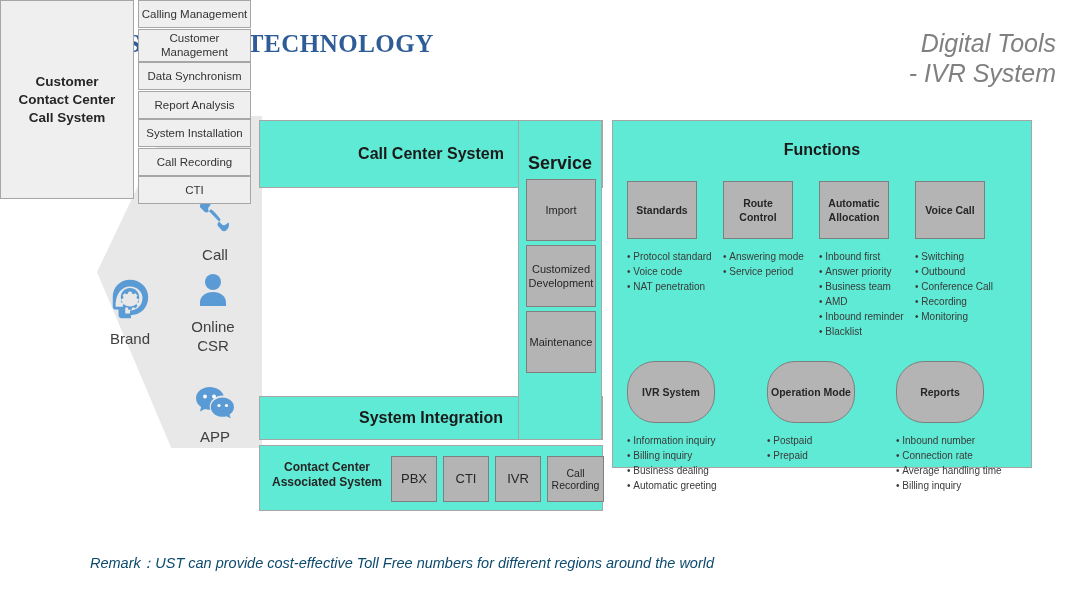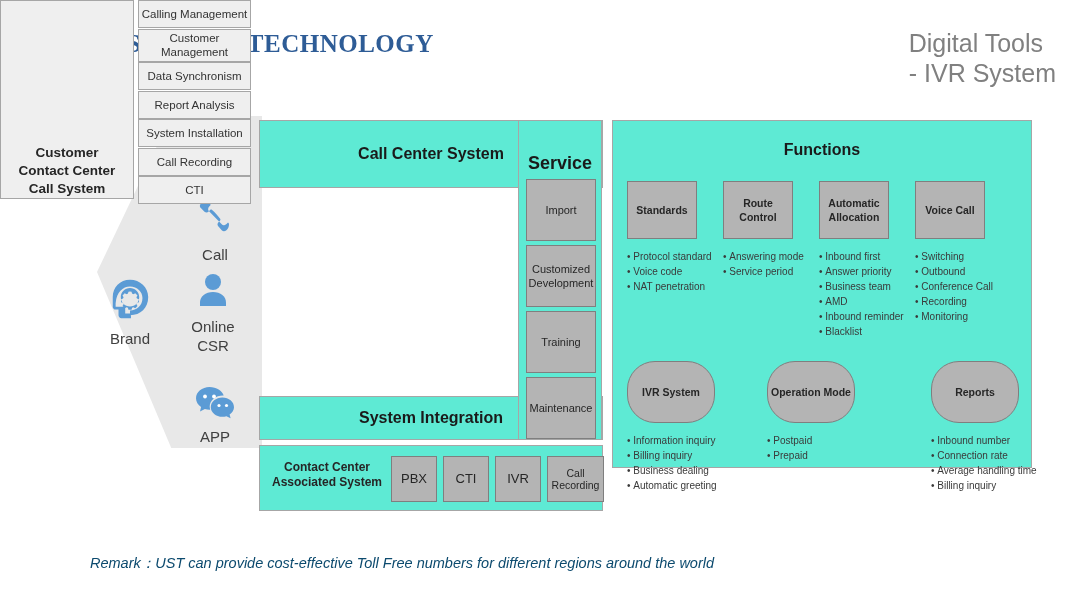--- a/index.html
+++ b/index.html
@@ -25,23 +25,25 @@
     letter-spacing: 0.5px;
     white-space: nowrap;
   }
   #logo .w1 { color: #4a4a4a; }
   #logo .w2 { color: #2e5c96; font-weight: bold; }
 
   #page-title {
     position: absolute;
     right: 24px;
     top: 28px;
+    text-align: right;
     color: #808080;
     font-size: 25px;
     line-height: 30px;
+    font-style: italic;
   }
 
   
   #brand-arrow {
     position: absolute;
     left: 97px;
     top: 116px;
     width: 165px;
     height: 332px;
     background: #e8e8e8;
@@ -101,21 +103,21 @@
   }
 
   
   #ccs-panel   { left: 259px; top: 120px; width: 344px; height: 68px; }
   #ccs-panel .panel-title { font-size: 16px; line-height: 66px; }
 
   #ccs-body    { left: 259px; top: 190px; width: 344px; height: 199px;
                  background: transparent; border: none; }
   #ccs-left    { position:absolute; left: 0; top: 0; width: 134px; height: 199px;
                  background: #efefef; border: 1px solid #a6a6a6; box-sizing: border-box;
-                 display:flex; align-items:flex-end; justify-content:center; text-align:center;
+                 display:flex; align-items:center; justify-content:center; text-align:center;
                  font-weight: bold; font-size: 13.5px; line-height: 18px; color: #262626; }
   #ccs-list    { position:absolute; left: 138px; top: 0; width: 113px; }
   #ccs-list .lbox { width: 113px; height: 28px; margin-bottom: 0.5px; }
   #ccs-list .lbox.tall { height: 33px; }
 
   #sysint-panel { left: 259px; top: 396px; width: 344px; height: 44px; }
   #sysint-panel .panel-title { font-size: 16px; line-height: 42px; }
 
   #assoc-panel { left: 259px; top: 445px; width: 344px; height: 66px; }
   #assoc-label {
@@ -266,21 +268,20 @@
     <div class="gbox">IVR</div>
     <div class="gbox small">Call Recording</div>
   </div>
 </div>
 
 <div class="panel" id="service-panel">
   <div class="panel-title">Service</div>
   <div id="service-list">
     <div class="gbox">Import</div>
     <div class="gbox">Customized Development</div>
-    <div class="gbox">Training</div>
     <div class="gbox">Maintenance</div>
   </div>
 </div>
 
 <div class="panel" id="functions-panel">
   <div class="panel-title">Functions</div>
 
   <div class="fn-grid-top">
     <div class="fn-cell">
       <div class="gbox">Standards</div>
@@ -330,21 +331,21 @@
           <li>Automatic greeting</li>
         </ul>
     </div>
     <div class="fn-cell wide big" style="margin-left:26px">
       <div class="gbox">Operation Mode</div>
       <ul class="fn-bullets">
           <li>Postpaid</li>
           <li>Prepaid</li>
         </ul>
     </div>
-    <div class="fn-cell wide big" style="margin-left:50px">
+    <div class="fn-cell wide big" style="margin-left:15px">
       <div class="gbox">Reports</div>
       <ul class="fn-bullets">
           <li>Inbound number</li>
           <li>Connection rate</li>
           <li>Average handling time</li>
           <li>Billing inquiry</li>
         </ul>
     </div>
   </div>
 </div>

